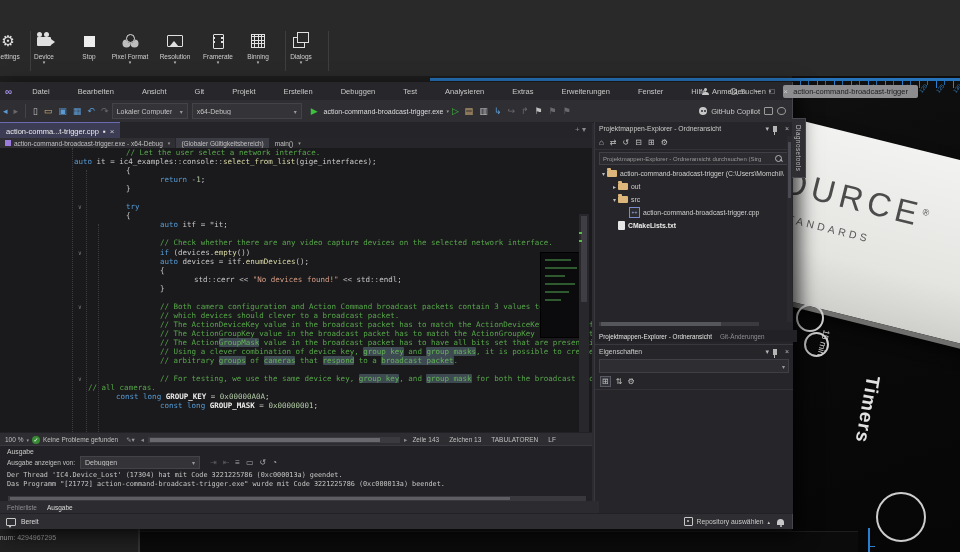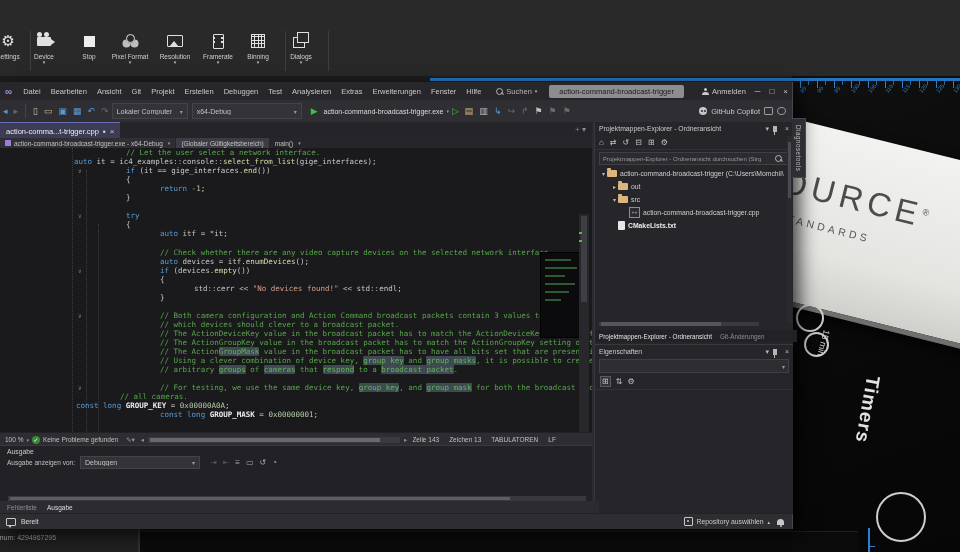--- a/index.html
+++ b/index.html
@@ -53,21 +53,21 @@
   
   #ruler-line{position:absolute;left:430px;top:78px;width:530px;height:3px;background:#2573bb;}
   #ruler-ticks{position:absolute;left:796px;top:81px;width:164px;height:22px;}
   .tickM{position:absolute;top:0;width:1px;height:7px;background:#2a7fd0;}
   .tickm{position:absolute;top:0;width:1px;height:4px;background:#236aa9;}
   .ticklab{position:absolute;top:9px;font-size:5.5px;color:#3584c4;transform:rotate(-50deg);transform-origin:left top;}
   
   #vs{position:absolute;left:0;top:82px;width:792px;height:446px;background:#2b2b30;border-right:1px solid #46464f;border-bottom:1px solid #46464f;box-shadow:6px 6px 18px rgba(0,0,0,.75);font-size:7.5px;color:#c8c8c8;}
   #vs-title{position:absolute;left:0;top:0;width:792px;height:18px;background:#27272b;display:flex;align-items:center;}
   #vs-logo{color:#a58fe8;font-size:10px;font-weight:700;margin:0 6px 0 5px;}
-  .mi{margin:0 5px;color:#c8c8c8;font-size:7.5px;white-space:nowrap;}
+  .mi{margin:0 14px;color:#c8c8c8;font-size:7.5px;white-space:nowrap;}
   #vs-search{display:flex;align-items:center;margin-left:10px;color:#b5b5b5;white-space:nowrap;}
   .mag-icon{display:inline-block;width:5px;height:5px;border:1px solid #b5b5b5;border-radius:50%;position:relative;margin-right:3px;}
   .mag-icon::after{content:"";position:absolute;left:4px;top:4px;width:3px;height:1px;background:#b5b5b5;transform:rotate(45deg);}
   #vs-pill{margin-left:12px;background:#8d8d90;color:#1c1c1e;padding:2px 10px;font-size:7.5px;border-radius:2px;white-space:nowrap;}
   #vs-title-right{position:absolute;right:4px;top:0;height:18px;display:flex;align-items:center;gap:9px;}
   .person-icon{display:inline-block;width:7px;height:7px;position:relative;margin-right:3px;}
   .person-icon::before{content:"";position:absolute;left:2px;top:0;width:3px;height:3px;border-radius:50%;background:#c8c8c8;}
   .person-icon::after{content:"";position:absolute;left:0;top:4px;width:7px;height:3px;border-radius:3px 3px 0 0;background:#c8c8c8;}
   .winbtn{color:#c8c8c8;font-size:8px;}
   
@@ -391,47 +391,46 @@
       </span>
     </div>
 
     <div id="code">
       <div class="guide" style="left:72px;top:0;height:284px;"></div>
       <div class="guide" style="left:86px;top:22px;height:262px;"></div>
       <div class="guide" style="left:98px;top:76px;height:208px;"></div>
       <div id="code-lines">
           <div class="cl"><span style="display: inline-block; padding-left: 126px;"><span class="sx-c">// Let the user select a network interface.</span></span></div>
           <div class="cl"><span style="display: inline-block; padding-left: 74px;"><span class="sx-k">auto</span><span class="sx-p"> it </span><span class="sx-o">=</span><span class="sx-p"> ic4_examples</span><span class="sx-o">::</span><span class="sx-p">console</span><span class="sx-o">::</span><span class="sx-f">select_from_list</span><span class="sx-p">(gige_interfaces);</span></span></div>
-          <div class="cl"><span class="fold">∨</span><span style="display: inline-block; padding-left: 126px;"><span class="sx-k">if</span><span class="sx-p"> (it </span><span class="sx-o">==</span><span class="sx-p"> gige_interfaces.</span><span class="sx-f">end</span><span class="sx-p">())</span></span></div>
           <div class="cl"><span style="display: inline-block; padding-left: 126px;"><span class="sx-p">{</span></span></div>
           <div class="cl"><span style="display: inline-block; padding-left: 160px;"><span class="sx-k">return</span><span class="sx-p"> </span><span class="sx-o">-</span><span class="sx-n">1</span><span class="sx-p">;</span></span></div>
           <div class="cl"><span style="display: inline-block; padding-left: 126px;"><span class="sx-p">}</span></span></div>
           <div class="cl"><span style="display: inline-block; padding-left: 92px;"></span></div>
           <div class="cl"><span class="fold">∨</span><span style="display: inline-block; padding-left: 126px;"><span class="sx-k">try</span></span></div>
           <div class="cl"><span style="display: inline-block; padding-left: 126px;"><span class="sx-p">{</span></span></div>
           <div class="cl"><span style="display: inline-block; padding-left: 160px;"><span class="sx-k">auto</span><span class="sx-p"> itf </span><span class="sx-o">=</span><span class="sx-p"> </span><span class="sx-o">*</span><span class="sx-p">it;</span></span></div>
           <div class="cl"><span style="display: inline-block; padding-left: 92px;"></span></div>
           <div class="cl"><span style="display: inline-block; padding-left: 160px;"><span class="sx-c">// Check whether there are any video capture devices on the selected network interface.</span></span></div>
+          <div class="cl"><span class="fold">∨</span><span style="display: inline-block; padding-left: 160px;"><span class="sx-k">if</span><span class="sx-p"> (devices.</span><span class="sx-f">empty</span><span class="sx-p">())</span></span></div>
           <div class="cl"><span style="display: inline-block; padding-left: 160px;"><span class="sx-k">auto</span><span class="sx-p"> devices </span><span class="sx-o">=</span><span class="sx-p"> itf.</span><span class="sx-f">enumDevices</span><span class="sx-p">();</span></span></div>
-          <div class="cl"><span class="fold">∨</span><span style="display: inline-block; padding-left: 160px;"><span class="sx-k">if</span><span class="sx-p"> (devices.</span><span class="sx-f">empty</span><span class="sx-p">())</span></span></div>
           <div class="cl"><span style="display: inline-block; padding-left: 160px;"><span class="sx-p">{</span></span></div>
           <div class="cl"><span style="display: inline-block; padding-left: 194px;"><span class="sx-p">std</span><span class="sx-o">::</span><span class="sx-p">cerr </span><span class="sx-o">&lt;&lt;</span><span class="sx-p"> </span><span class="sx-s">"No devices found!"</span><span class="sx-p"> </span><span class="sx-o">&lt;&lt;</span><span class="sx-p"> std</span><span class="sx-o">::</span><span class="sx-p">endl;</span></span></div>
           <div class="cl"><span style="display: inline-block; padding-left: 160px;"><span class="sx-p">}</span></span></div>
           <div class="cl"><span style="display: inline-block; padding-left: 92px;"></span></div>
           <div class="cl"><span class="fold">∨</span><span style="display: inline-block; padding-left: 160px;"><span class="sx-c">// Both camera configuration and Action Command broadcast packets contain 3 values to identify</span></span></div>
           <div class="cl"><span style="display: inline-block; padding-left: 160px;"><span class="sx-c">// which devices should clever to a broadcast packet.</span></span></div>
           <div class="cl"><span style="display: inline-block; padding-left: 160px;"><span class="sx-c">// The ActionDeviceKey value in the broadcast packet has to match the ActionDeviceKey setting of the camera.</span></span></div>
           <div class="cl"><span style="display: inline-block; padding-left: 160px;"><span class="sx-c">// The ActionGroupKey value in the broadcast packet has to match the ActionGroupKey setting of the camera.</span></span></div>
           <div class="cl"><span style="display: inline-block; padding-left: 160px;"><span class="sx-c">// The Action</span><span class="sx-ch">GroupMask</span><span class="sx-c"> value in the broadcast packet has to have all bits set that are present in the Action</span></span></div>
           <div class="cl"><span style="display: inline-block; padding-left: 160px;"><span class="sx-c">// Using a clever combination of device key, </span><span class="sx-ch">group key</span><span class="sx-c"> and </span><span class="sx-ch">group masks</span><span class="sx-c">, it is possible to create</span></span></div>
           <div class="cl"><span style="display: inline-block; padding-left: 160px;"><span class="sx-c">// arbitrary </span><span class="sx-ch">groups</span><span class="sx-c"> of </span><span class="sx-ch">cameras</span><span class="sx-c"> that </span><span class="sx-ch">respond</span><span class="sx-c"> to a </span><span class="sx-ch">broadcast packet</span><span class="sx-c">.</span></span></div>
           <div class="cl"><span style="display: inline-block; padding-left: 92px;"></span></div>
           <div class="cl"><span class="fold">∨</span><span style="display: inline-block; padding-left: 160px;"><span class="sx-c">// For testing, we use the same device key, </span><span class="sx-ch">group key</span><span class="sx-c">, and </span><span class="sx-ch">group mask</span><span class="sx-c"> for both the broadcast packet and</span></span></div>
-          <div class="cl"><span style="display: inline-block; padding-left: 120px;"><span class="sx-c">// all cameras.</span></span></div>
-          <div class="cl"><span style="display: inline-block; padding-left: 76px;"><span class="sx-k">const</span><span class="sx-p"> </span><span class="sx-k">long</span><span class="sx-p"> </span><span class="sx-b">GROUP_KEY</span><span class="sx-p"> </span><span class="sx-o">=</span><span class="sx-p"> </span><span class="sx-n">0x00000A0A</span><span class="sx-p">;</span></span></div>
+          <div class="cl"><span style="display: inline-block; padding-left: 88px;"><span class="sx-c">// all cameras.</span></span></div>
+          <div class="cl"><span style="display: inline-block; padding-left: 116px;"><span class="sx-k">const</span><span class="sx-p"> </span><span class="sx-k">long</span><span class="sx-p"> </span><span class="sx-b">GROUP_KEY</span><span class="sx-p"> </span><span class="sx-o">=</span><span class="sx-p"> </span><span class="sx-n">0x00000A0A</span><span class="sx-p">;</span></span></div>
           <div class="cl"><span style="display: inline-block; padding-left: 160px;"><span class="sx-k">const</span><span class="sx-p"> </span><span class="sx-k">long</span><span class="sx-p"> </span><span class="sx-b">GROUP_MASK</span><span class="sx-p"> </span><span class="sx-o">=</span><span class="sx-p"> </span><span class="sx-n">0x00000001</span><span class="sx-p">;</span></span></div>
         </div>
       <div id="preview-box">
         <div class="pv" style="width:26px"></div>
           <div class="pv" style="width:32px"></div>
         <div class="pv" style="width:20px"></div>
           <div class="pv" style="width:30px"></div>
         <div class="pv" style="width:24px"></div>
           <div class="pv" style="width:16px"></div>
       </div>
@@ -546,20 +545,24 @@
         </span>
         <span id="out-icons">
             <span class="dim">⇥</span>
             <span class="dim">⇤</span>
             <span>≡</span>
             <span>▭</span>
             <span>↺</span>
             <span>◔</span>
           </span>
       </div>
+      <div id="out-lines">
+          <div>Der Thread 'IC4.Device_Lost' (17304) hat mit Code 3221225786 (0xc000013a) geendet.</div>
+          <div>Das Programm "[21772] action-command-broadcast-trigger.exe" wurde mit Code 3221225786 (0xc000013a) beendet.</div>
+        </div>
       <div id="out-scroll">
           <span class="thumb" style="display:block;"></span>
         </div>
     </div>
 
     <div id="ptabs">
         <span class="ptab">Fehlerliste</span>
         <span class="ptab active">Ausgabe</span>
       </div>
 

